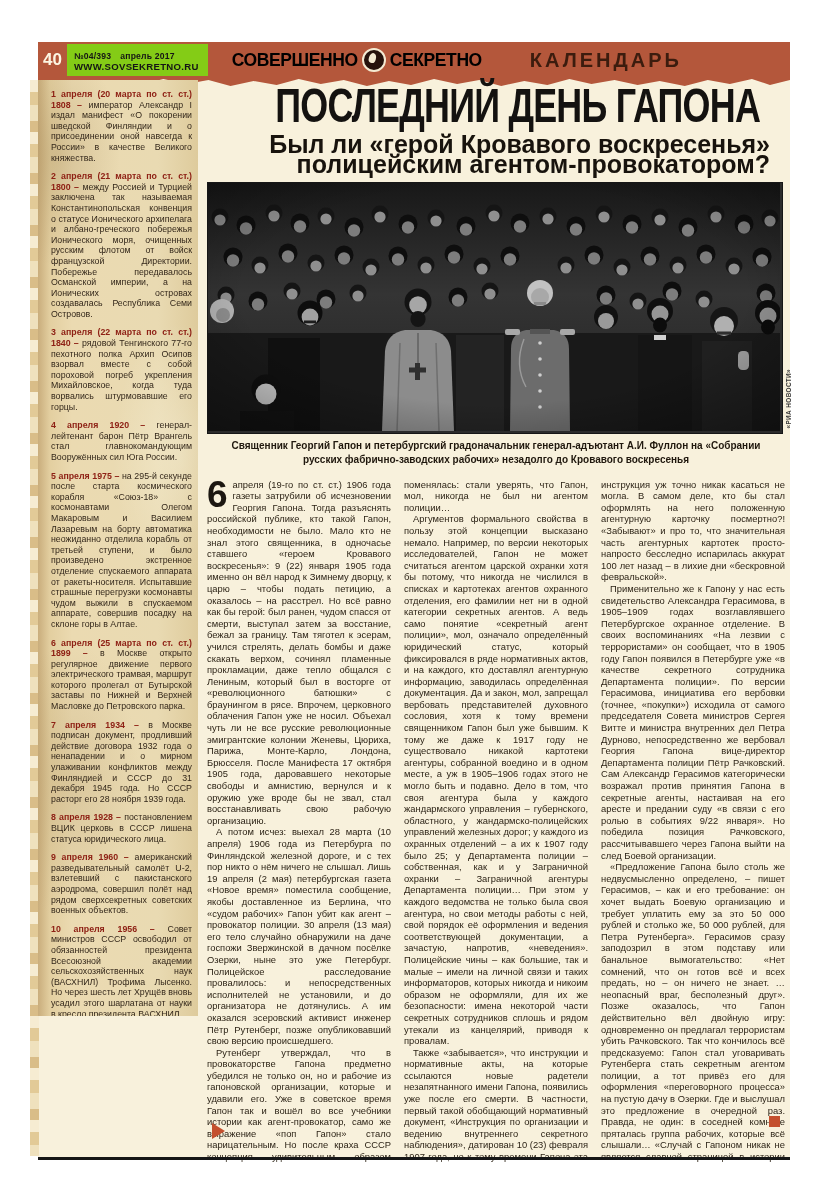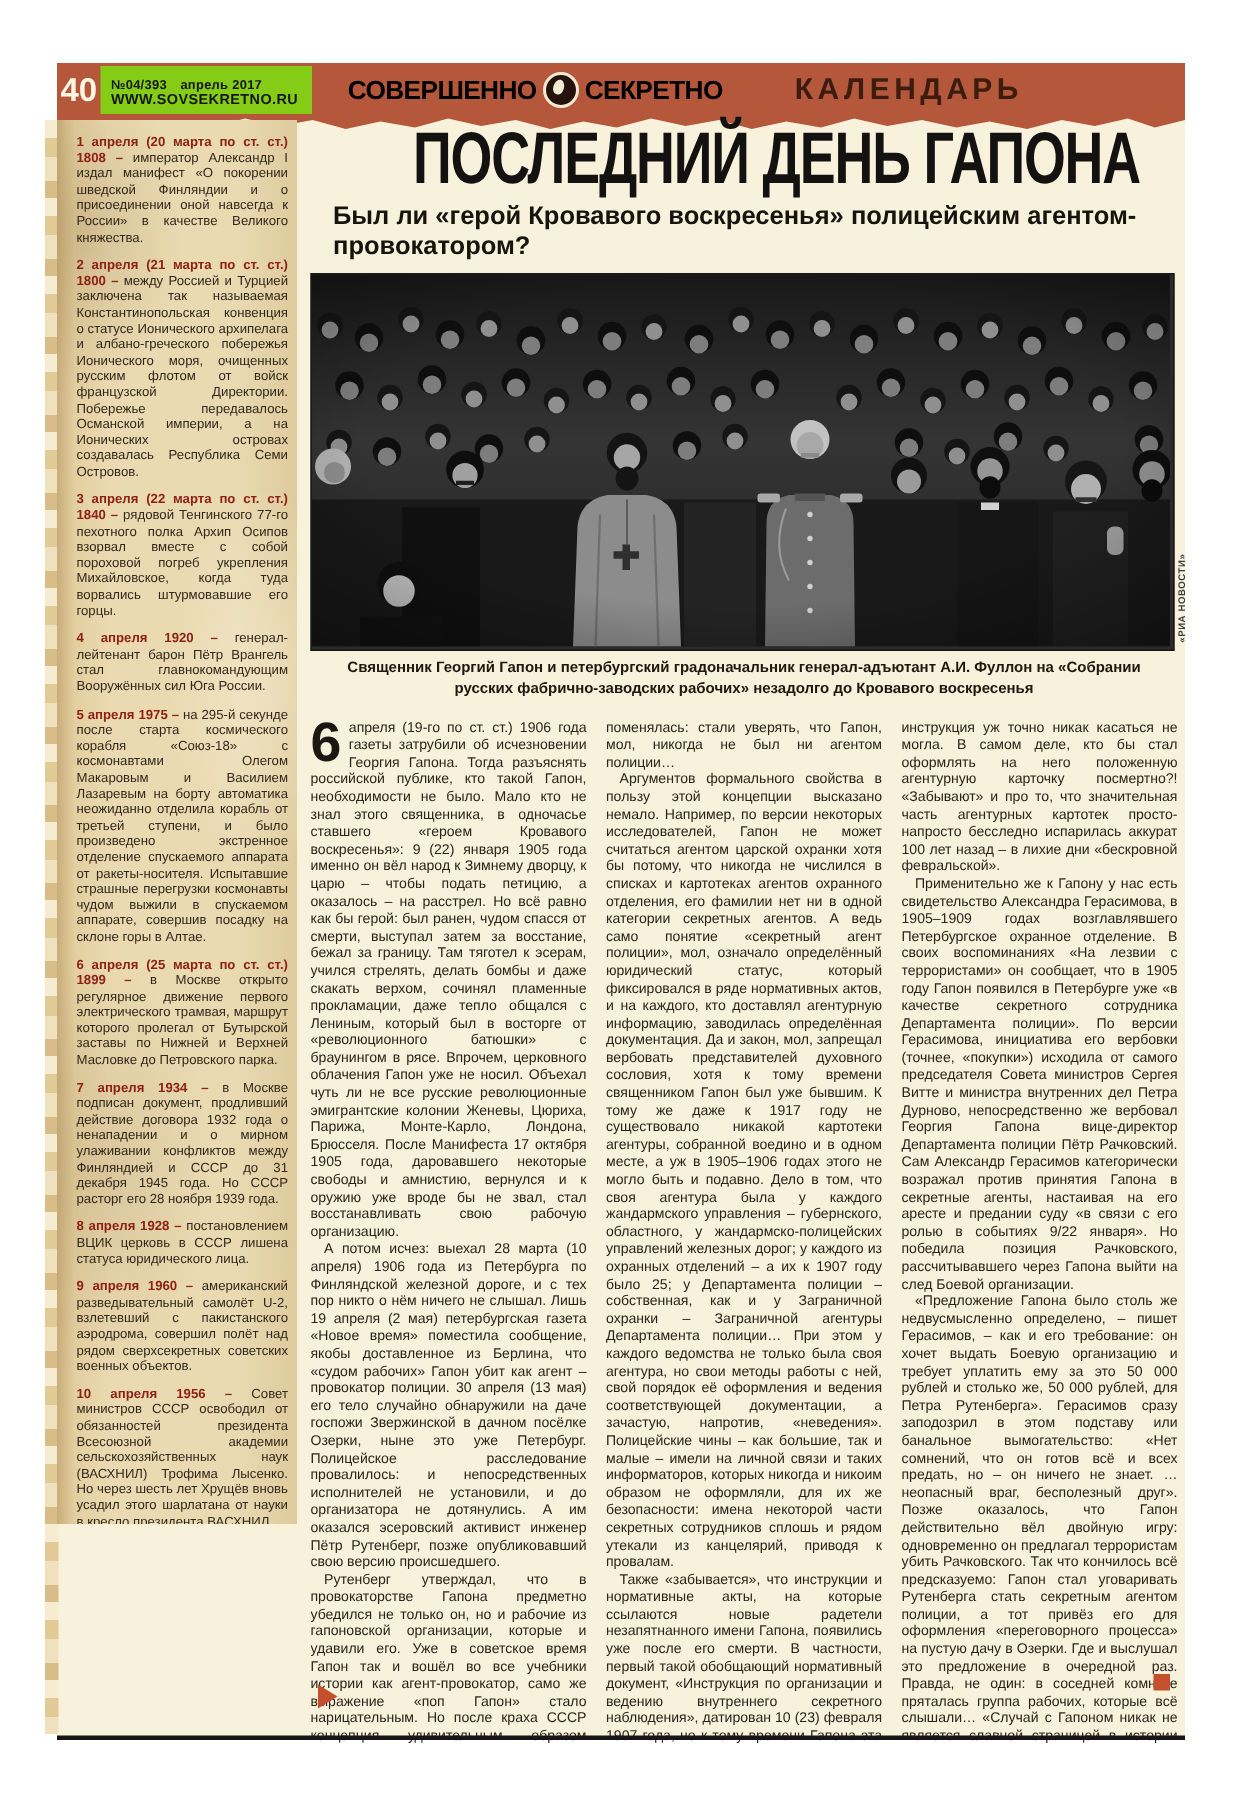--- a/index.html
+++ b/index.html
@@ -4,21 +4,21 @@
 <style>
   html,body{margin:0;padding:0;}
   body{
     width:826px;height:1200px;position:relative;background:#ffffff;
     font-family:"Liberation Sans", sans-serif;-webkit-font-smoothing:antialiased;
   }
   
   .content-bg{position:absolute;left:38px;top:78px;width:752px;height:1082px;background:#f8f1dc;}
   
   .header-bar{position:absolute;left:38px;top:42px;width:752px;height:36px;background:#b4573b;display:flex;align-items:center;}
-  .pageno{width:29px;text-align:center;color:#fdf6e3;font-weight:bold;font-size:22px;}
+  .pageno{width:29px;text-align:center;color:#fdf6e3;font-weight:bold;font-size:17px;}
   .issue-box{background:#84cc16;height:30px;min-width:118px;padding:2px 9px 0 7px;display:flex;flex-direction:column;justify-content:center;color:#151515;}
   .issue-line1{font-size:8.6px;font-weight:bold;letter-spacing:.2px;display:flex;gap:9px;}
   .issue-line2{font-size:9.6px;font-weight:bold;letter-spacing:.3px;}
   .brand{display:flex;align-items:center;margin-left:24px;gap:4px;}
   .brand-word{color:#000000;font-weight:bold;font-size:17.5px;letter-spacing:-.4px;}
   .emblem{width:20px;height:20px;border-radius:50%;background:#26120c;border:2px solid #f4ead2;position:relative;flex:0 0 auto;}
   .emblem::after{content:"";position:absolute;left:5px;top:3px;width:7px;height:10px;border-radius:50% 50% 42% 42%;background:#f4ead2;transform:rotate(16deg);}
   .section-title{margin-left:48px;color:#3c1c0e;font-weight:bold;font-size:20px;letter-spacing:3px;}
   .torn{position:absolute;left:38px;top:77px;width:752px;height:10px;}
   
@@ -31,21 +31,21 @@
       radial-gradient(ellipse 110px 220px at 88% 40%,rgba(255,252,235,.35),transparent 60%),
       radial-gradient(ellipse 100px 200px at 20% 75%,rgba(126,96,44,.16),transparent 70%),
       linear-gradient(90deg,#c9ad7c 0px,#e3cfa0 12px,#ebdab1 34px,#e9dab2 120px,#decb9c 100%);}
   .cal-entry{margin:0 0 8px;font-size:8.8px;line-height:10.6px;text-align:justify;color:#33271a;}
   .cal-date{color:#8e2115;font-weight:bold;}
   
   .main{position:absolute;left:207px;top:80px;width:578px;}
   .title{text-align:center;height:46px;margin-top:3px;}
   .title-inner{display:inline-block;white-space:nowrap;font-weight:bold;font-size:46px;line-height:45px;
     color:#141210;letter-spacing:-1px;transform:scale(.78,1.06);}
-  .subtitle{margin:5px auto 0;max-width:548px;text-align:left;font-weight:bold;font-size:17px;line-height:20px;color:#18130d;}
+  .subtitle{margin:5px auto 0;max-width:548px;text-align:right;font-weight:bold;font-size:25px;line-height:20px;color:#18130d;}
   .photo-wrap{position:relative;margin-top:8px;width:574px;height:250px;border:1px solid #161616;background:#2b2b2b;}
   .credit{position:absolute;right:-10px;bottom:4px;writing-mode:vertical-rl;transform:rotate(180deg);
     font-size:6.4px;letter-spacing:.4px;color:#3a3a3a;font-weight:bold;}
   .caption{margin:5px auto 12px;max-width:556px;text-align:center;font-weight:bold;font-size:10px;line-height:13.8px;color:#20180e;}
   .body-cols{position:relative;margin-top:6px;height:688px;column-count:3;column-gap:13px;
     font-size:9.4px;line-height:11.6px;text-align:justify;color:#2d2417;overflow:hidden;}
   .bp{margin:0;text-indent:9px;}
   .bp:first-of-type{text-indent:0;}
   .dropcap{float:left;font-weight:bold;font-size:37px;line-height:30px;padding:1px 5px 0 0;color:#1c1711;}
   .cont-triangle{position:absolute;left:5px;bottom:28px;width:0;height:0;

